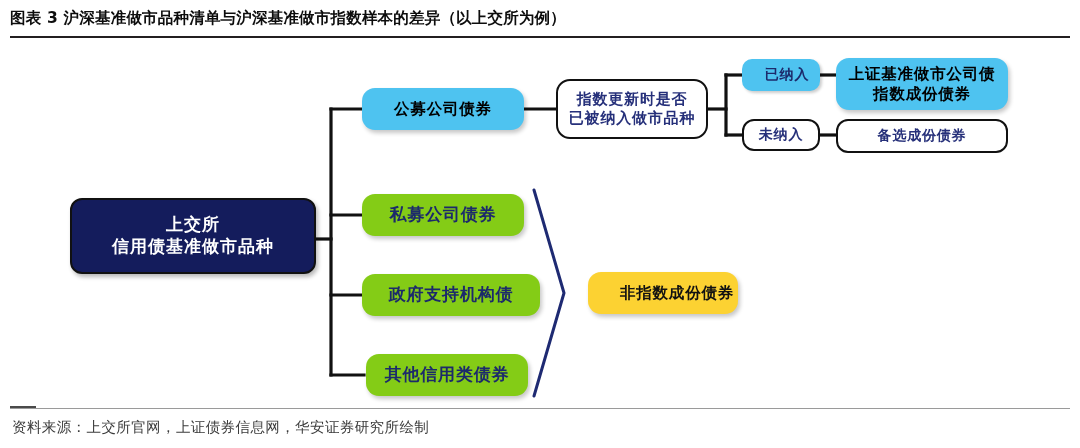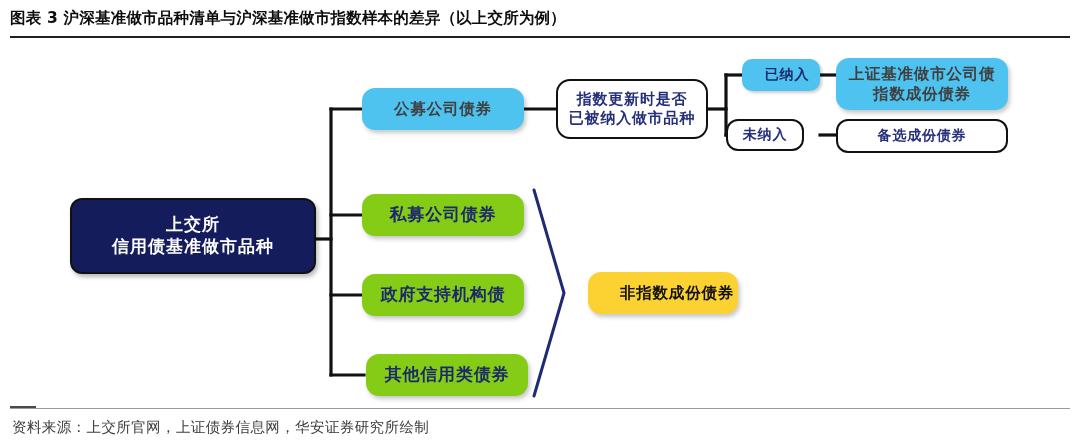--- a/index.html
+++ b/index.html
@@ -97,21 +97,21 @@
     border-radius: 12px;
     font-size: 17px;
     font-weight: bold;
     letter-spacing: 1px;
     box-shadow: 2px 3px 4px rgba(0,0,0,0.28);
     margin-left: 12px;
   }
 
   .node-blue {
     background: #4ec3f0;
-    color: #404040;
+    color: #000000;
     border: none;
     border-radius: 13px;
     font-size: 15.5px;
     font-weight: bold;
     letter-spacing: 0.8px;
     box-shadow: 2px 3px 4px rgba(0,0,0,0.22);
   }
 
   .node-blue-sm {
     background: #4ec3f0;
@@ -164,25 +164,25 @@
     border-radius: 12px;
     font-size: 14px;
     font-weight: bold;
     letter-spacing: 0.8px;
   }
 
   
   #node-root        { left: 58px;  top: 198px; width: 246px; height: 76px; }
   #node-public      { left: 362px; top: 88px;  width: 162px; height: 42px; }
   #node-private     { left: 362px; top: 194px; width: 162px; height: 42px; }
-  #node-gov         { left: 362px; top: 274px; width: 162px; height: 42px; }
+  #node-gov         { left: 362px; top: 274px; width: 178px; height: 42px; }
   #node-other       { left: 366px; top: 354px; width: 162px; height: 42px; }
   #node-decision    { left: 556px; top: 79px;  width: 152px; height: 60px; }
   #node-included    { left: 742px; top: 59px;  width: 78px;  height: 32px; padding-left: 12px; }
-  #node-excluded    { left: 726px; top: 119px; width: 78px;  height: 32px; }
+  #node-excluded    { left: 742px; top: 119px; width: 78px;  height: 32px; }
   #node-constituent { left: 836px; top: 58px;  width: 172px; height: 52px; }
   #node-backup      { left: 836px; top: 119px; width: 172px; height: 34px; }
   #node-nonindex    { left: 588px; top: 272px; width: 150px; height: 42px; }
 </style>
 </head>
 <body>
 
 <div id="title-bar">
   <div id="figure-title">图表 3 沪深基准做市品种清单与沪深基准做市指数样本的差异（以上交所为例）</div>
 </div>

